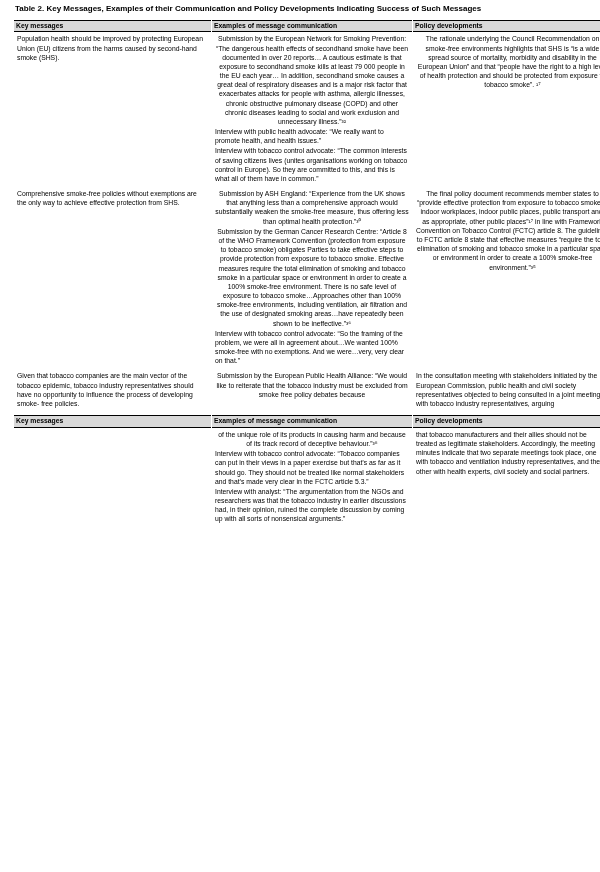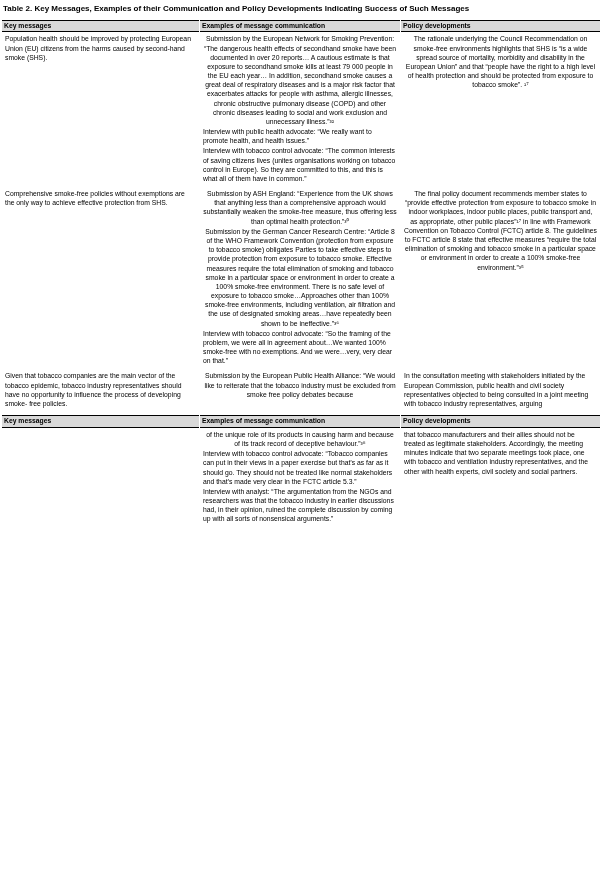--- a/index.html
+++ b/index.html
@@ -4,21 +4,21 @@
 <style>
   * { box-sizing: border-box; }
   html, body { margin: 0; padding: 0; }
   body {
     width: 600px; height: 872px;
     background: #ffffff;
     color: #000000;
     font-family: "Liberation Sans", sans-serif;
     overflow: hidden;
   }
-  .page { padding: 4px 2px 0 2px; }
+  .page { padding: 4px 2px 0 2px; margin-left: 12px; }
   .table-title {
     font-size: 8px;
     font-weight: bold;
     line-height: 1.32;
     margin: 0 1px 5px 1px;
   }
   .grid-head, .grid-row {
     display: grid;
     grid-template-columns: 197px 200px 199px;
     column-gap: 1px;

